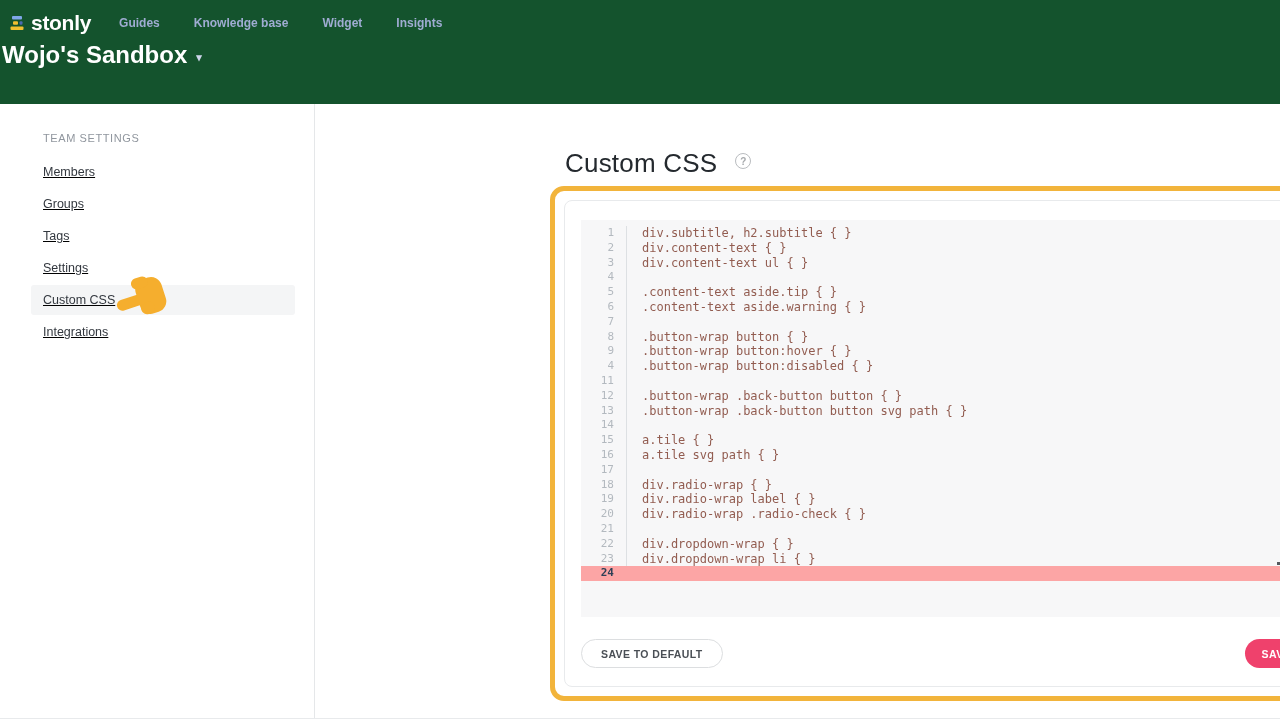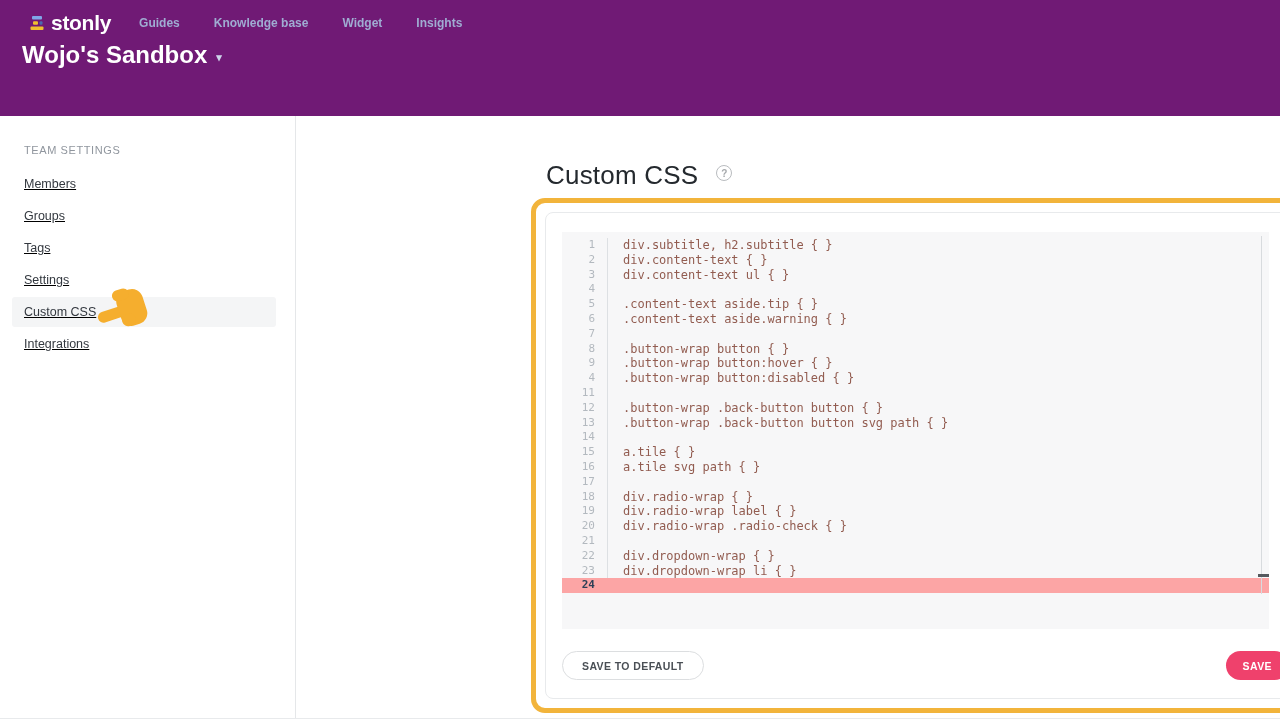--- a/index.html
+++ b/index.html
@@ -1,32 +1,32 @@
 <!DOCTYPE html>
 <html><head>
 <meta charset="utf-8">
 <style>
   * { margin:0; padding:0; box-sizing:border-box; }
   html,body { width:1280px; height:719px; background:#fff; overflow:hidden;
               font-family:"Liberation Sans", sans-serif; }
   .page { width:1280px; height:719px; display:flex; flex-direction:column; border-bottom:1px solid #e8eaec; }
 
   
-  header { background:#701a75; height:116px; flex:0 0 auto; padding:9px 16px 0 20px; }
+  header { background:#14532d; height:104px; flex:0 0 auto; padding:9px 16px 0 0; }
   .header-top { display:flex; align-items:center; height:28px; }
   .logo { display:flex; align-items:center; gap:5px; cursor:pointer; margin-left:8px; }
   .logo-text { color:#fff; font-size:21px; font-weight:700; letter-spacing:-0.3px; }
   nav { display:flex; margin-left:28px; gap:34px;justify-content:space-between; }
   .nav-item { color:#9FACD2; font-size:12px; font-weight:700; cursor:pointer; text-decoration:none; }
   .workspace { margin:4px 0 0 2px; color:#fff; font-size:24px; font-weight:600; display:flex; align-items:center; gap:9px; cursor:pointer; width:max-content; }
   .caret { font-size:11px; color:#cdd5ea; margin-top:4px; }
 
   
   .body { flex:1; display:flex; min-height:0; }
-  .sidebar { width:296px; flex:0 0 auto; border-right:1px solid #e5e7e9; padding-top:28px; position:relative; }
+  .sidebar { width:296px; flex:0 0 auto; border-right:1px solid #e5e7e9; padding-top:28px; position:relative;margin-left:19px; }
   .section-label { color:#90969E; font-size:11px; letter-spacing:0.6px; padding:0 24px; margin-bottom:13px; }
   .side-items { display:flex; flex-direction:column;text-decoration:underline; }
   .side-item { height:30px; margin:0 19px 2px 12px; display:flex; align-items:center; padding-left:12px;
                font-size:12.5px; color:#33383F; border-radius:3px; cursor:pointer; }
   .side-item.active { background:#f4f5f6; }
   .hand { position:absolute; left:96px; top:172px; width:56px; height:46px; pointer-events:none; }
 
   main { flex:1; position:relative; }
   .title-row { margin:44px 0 0 250px; display:flex; align-items:flex-start; gap:18px; height:36px; }
   .title-row h1 { font-size:26px; font-weight:400; color:#24292E; letter-spacing:0.2px; }

